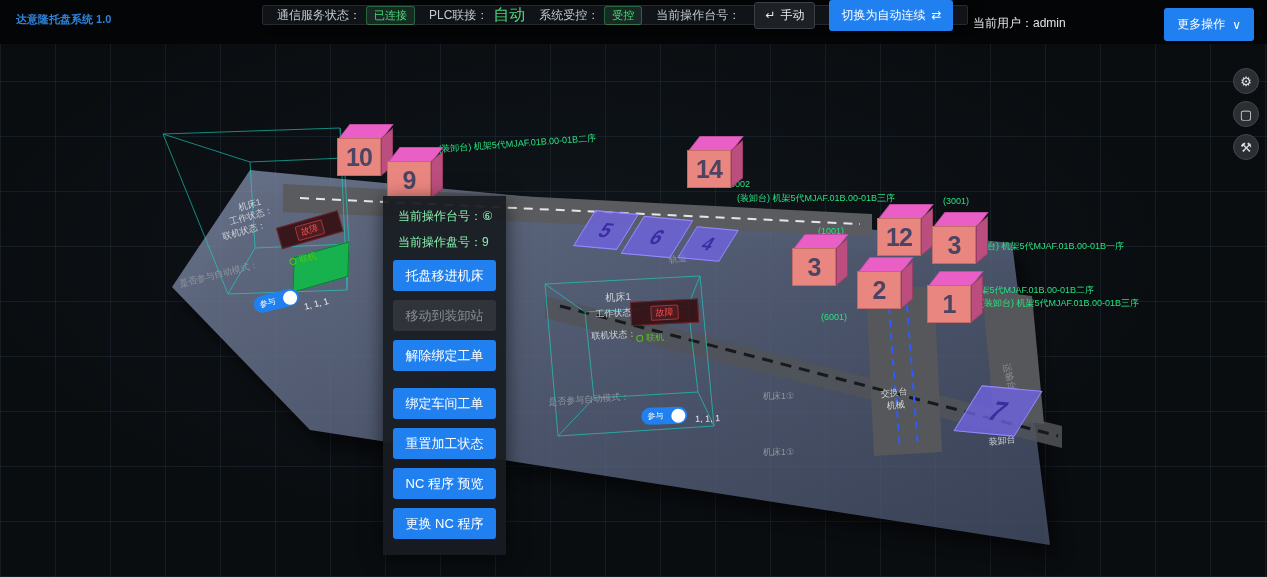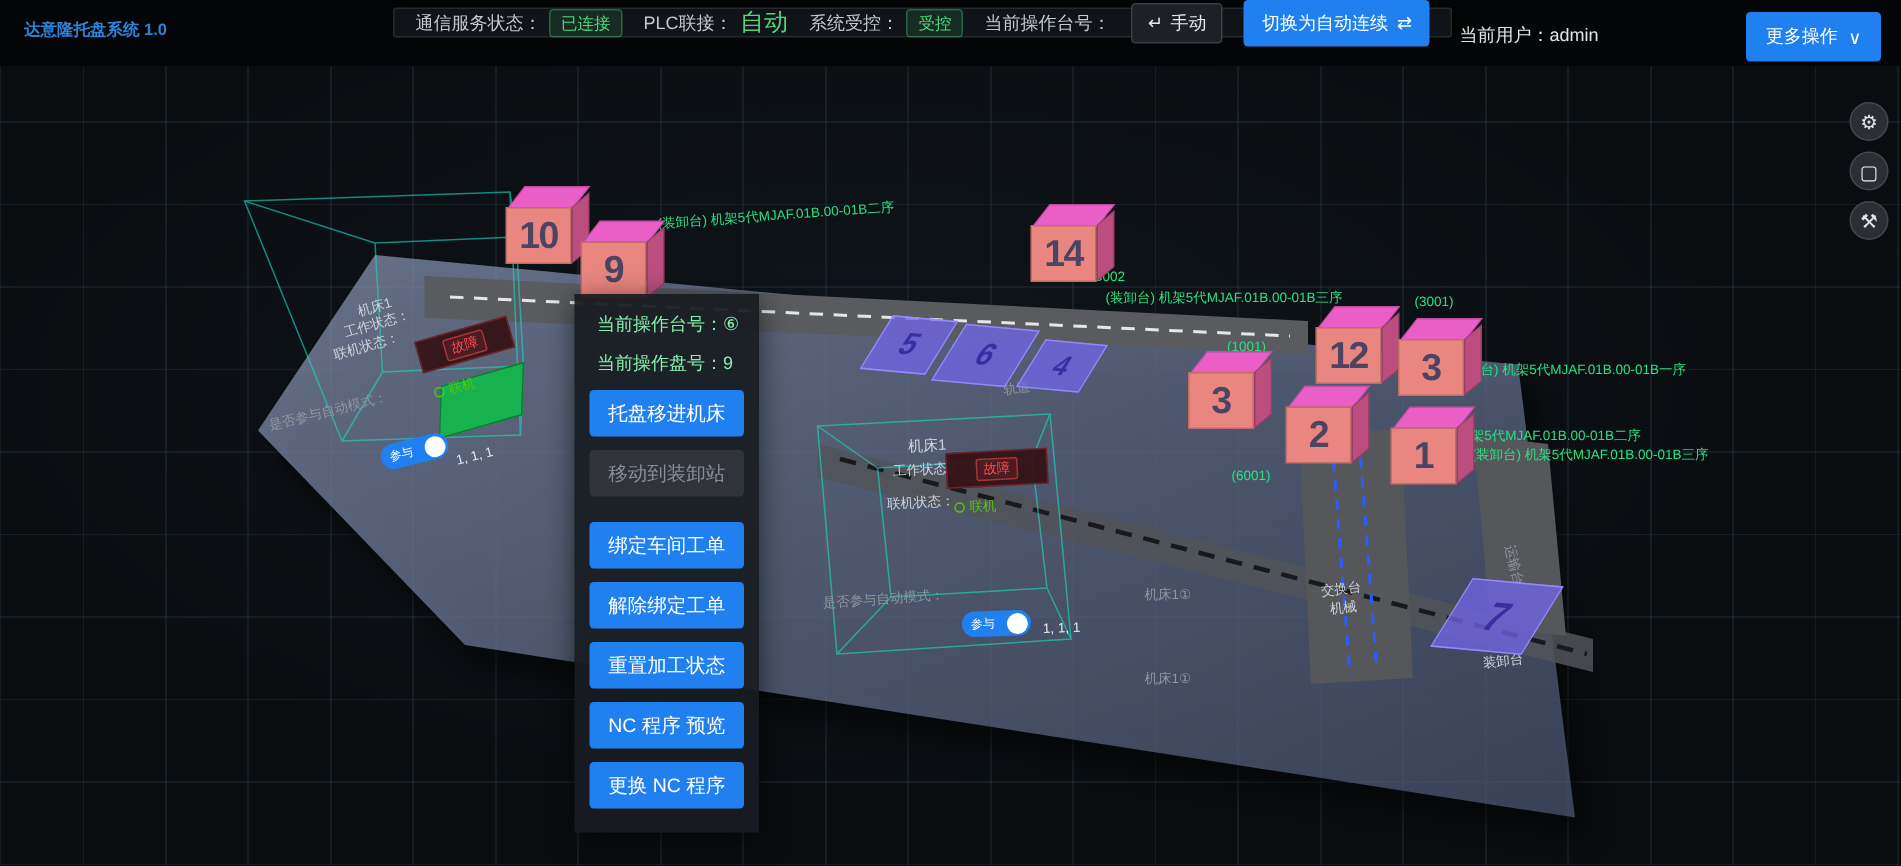--- a/index.html
+++ b/index.html
@@ -269,22 +269,22 @@
       </div>
     </div>
 </div>
 
 <aside class="panel">
   <div class="pline">当前操作台号：⑥</div>
   <div class="pline">当前操作盘号：9</div>
   <div id="pbuttons">
       <button class="pbtn">托盘移进机床</button>
       <button class="pbtn disabled">移动到装卸站</button>
+      <button class="pbtn">解除绑定工单</button>
       <button class="pbtn gap">绑定车间工单</button>
-      <button class="pbtn">解除绑定工单</button>
       <button class="pbtn">重置加工状态</button>
       <button class="pbtn">NC 程序 预览</button>
       <button class="pbtn">更换 NC 程序</button>
     </div>
 </aside>
 
 <div class="fabs" id="fabs">
     <button class="fab">
       <span>⚙</span>
     </button>

